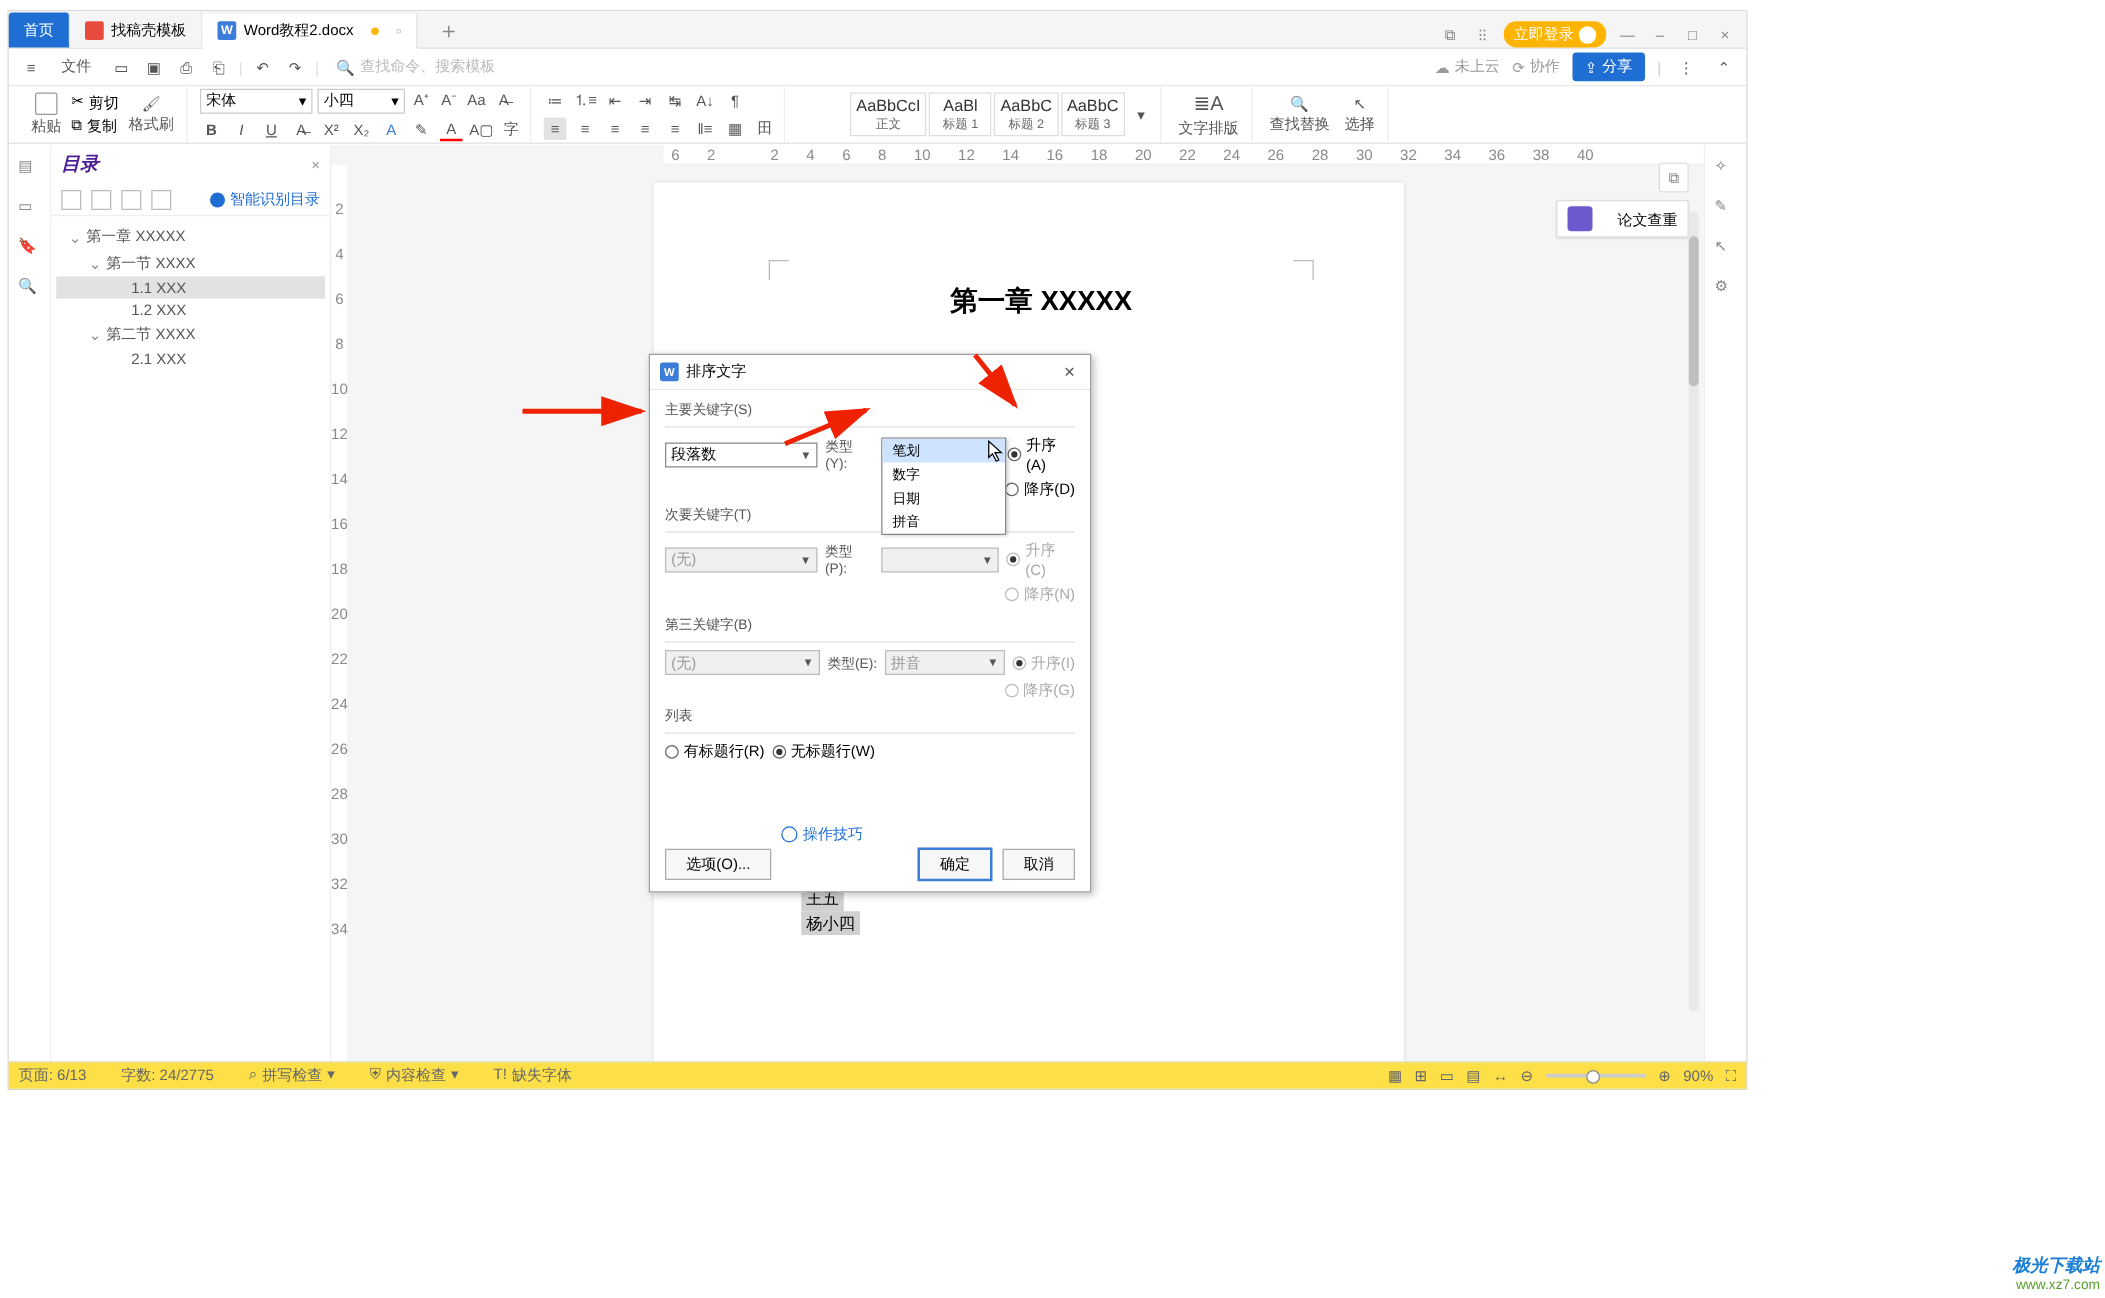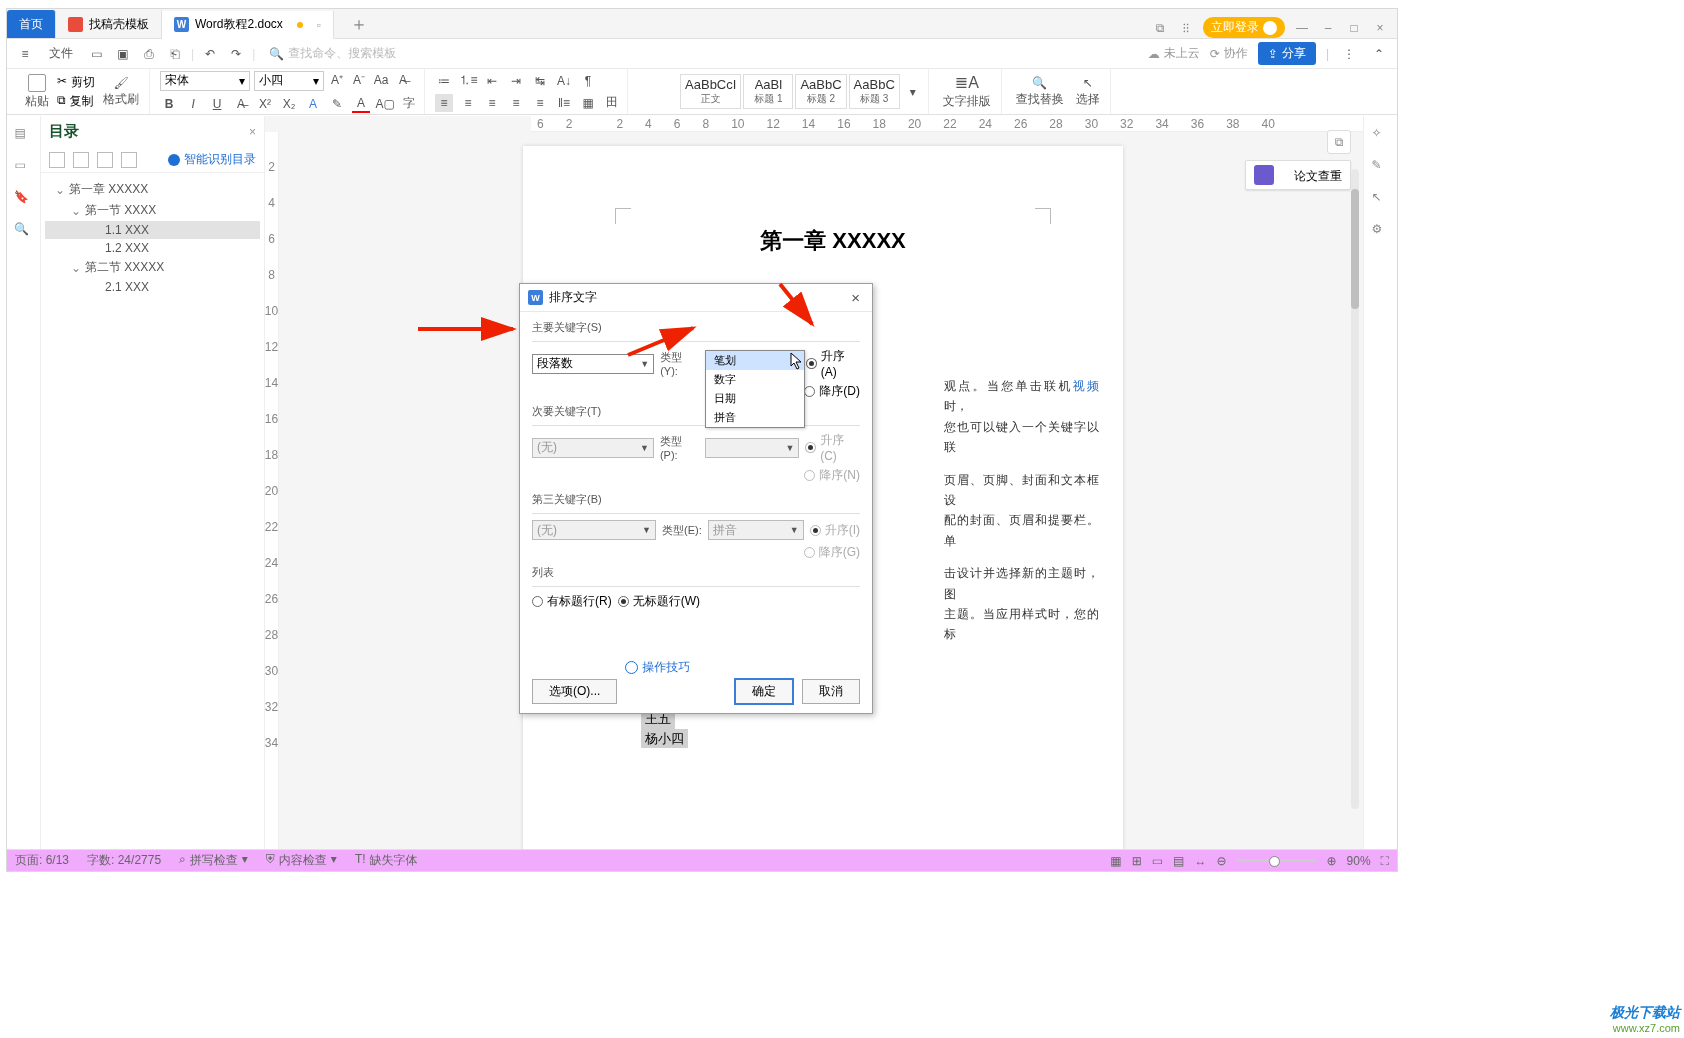--- a/index.html
+++ b/index.html
@@ -44,21 +44,21 @@
 .stylecard .prev{font-size:13px;color:#333;}
 .stylecard .lbl{font-size:10px;color:#666;}
 
 
 .body{position:absolute;top:107px;bottom:22px;left:0;right:0;display:flex;}
 .leftrail{width:34px;border-right:1px solid #eee;display:flex;flex-direction:column;align-items:center;gap:14px;padding-top:10px;}
 .leftrail .ri{width:18px;height:18px;color:#888;}
 
 .outlinepane{width:224px;border-right:1px solid #eee;background:#fff;}
 .outlinehdr{display:flex;align-items:center;padding:6px 8px;gap:6px;}
-.outlinehdr h3{font-size:15px;font-weight:600;color:#14532d;}
+.outlinehdr h3{font-size:15px;font-weight:600;color:#4c1d95;font-style:italic;}
 .outlinehdr .x{margin-left:auto;color:#999;}
 .outtoolbar{display:flex;align-items:center;padding:4px 8px;gap:8px;border-bottom:1px solid #eee;}
 .outtoolbar .ob{width:16px;height:16px;border:1px solid #bbb;}
 .smartlink{color:#1f6ed4;display:flex;align-items:center;gap:4px;margin-left:auto;}
 .smartlink::before{content:"";width:12px;height:12px;background:#1f6ed4;border-radius:50%;}
 .tree{padding:6px 4px;}
 .tnode{display:flex;align-items:center;padding:2px 6px;gap:4px;color:#555;}
 .tnode .tw{width:10px;text-align:center;color:#888;}
 .tnode.lvl1{padding-left:10px;}
 .tnode.lvl2{padding-left:26px;}
@@ -83,21 +83,21 @@
 .floatbtn .fi{width:20px;height:20px;background:#6a5acd;border-radius:3px;}
 .floathdr{position:absolute;right:12px;top:14px;width:24px;height:24px;border:1px solid #ddd;border-radius:3px;background:#fff;display:flex;align-items:center;justify-content:center;color:#888;}
 
 .rightrail{width:34px;border-left:1px solid #eee;display:flex;flex-direction:column;align-items:center;gap:14px;padding-top:10px;}
 .rightrail .ri{width:18px;height:18px;color:#888;}
 
 .vscroll{position:absolute;right:2px;top:160px;width:8px;height:640px;background:#e8e8e8;border-radius:4px;}
 .vscroll .thumb{position:absolute;top:20px;width:8px;height:120px;background:#bfbfbf;border-radius:4px;}
 
 
-.statusbar{position:absolute;bottom:0;left:0;right:0;height:22px;border-top:1px solid #e0e0e0;background:#f0abfc;display:flex;align-items:center;padding:0 8px;gap:18px;color:#666;font-size:11px;}
+.statusbar{position:absolute;bottom:0;left:0;right:0;height:22px;border-top:1px solid #e0e0e0;background:#fde047;display:flex;align-items:center;padding:0 8px;gap:28px;color:#666;font-size:11px;}
 .statusbar .sright{margin-left:auto;display:flex;align-items:center;gap:10px;}
 .zslider{width:80px;height:3px;background:#ccc;position:relative;}
 .zslider::before{content:"";position:absolute;left:40%;top:-3px;width:9px;height:9px;background:#fff;border:1px solid #888;border-radius:50%;}
 
 
 .dialog{position:absolute;left:512px;top:274px;width:354px;background:#fff;border:1px solid #9c9c9c;box-shadow:2px 2px 6px rgba(0,0,0,.25);}
 .dlg-title{height:28px;display:flex;align-items:center;padding:0 8px;gap:6px;border-bottom:1px solid #e8e8e8;}
 .dlg-title .wicon{width:15px;height:15px;background:#3b7dd8;border-radius:2px;color:#fff;font-size:9px;display:flex;align-items:center;justify-content:center;font-weight:bold;}
 .dlg-title .x{margin-left:auto;font-size:15px;color:#555;padding:2px 4px;}
 .dlg-body{padding:8px 12px;}
@@ -352,21 +352,21 @@
           <div class="tnode lvl3 sel">
             <span class="tw"></span>
             <span>1.1 XXX</span>
           </div>
           <div class="tnode lvl3">
             <span class="tw"></span>
             <span>1.2 XXX</span>
           </div>
           <div class="tnode lvl2">
             <span class="tw">⌄</span>
-            <span>第二节  XXXXX</span>
+            <span>第二节  XXXX</span>
           </div>
           <div class="tnode lvl3">
             <span class="tw"></span>
             <span>2.1 XXX</span>
           </div>
         </div>
     </div>
 
     <div class="docarea">
       <div class="hruler" id="hruler">
@@ -413,28 +413,20 @@
           <span>30</span>
           <span>32</span>
           <span>34</span>
         </div>
 
       <div class="page">
         <div class="pagecorner tl"></div>
         <div class="pagecorner tr"></div>
         <h1>第一章  XXXXX</h1>
 
-        <div style="position:absolute;right:24px;top:230px;text-align:left;width:155px">
-          <p class="para"><span>观点。当您单击联机</span><span class="vlink">视频</span><span>时，</span></p>
-          <p class="para">您也可以键入一个关键字以联</p>
-          <p class="para" style="margin-top:12px">页眉、页脚、封面和文本框设</p>
-          <p class="para">配的封面、页眉和提要栏。单</p>
-          <p class="para" style="margin-top:12px">击设计并选择新的主题时，图</p>
-          <p class="para">主题。当应用样式时，您的标</p>
-        </div>
         <div class="names" id="names" style="position:absolute;left:118px;top:416px">
             <span>冯十</span>
             <span>李白</span>
             <span>李商隐</span>
             <span>李四</span>
             <span>刘禹锡</span>
             <span>孙七</span>
             <span>王五</span>
             <span>杨小四</span>
           </div>

